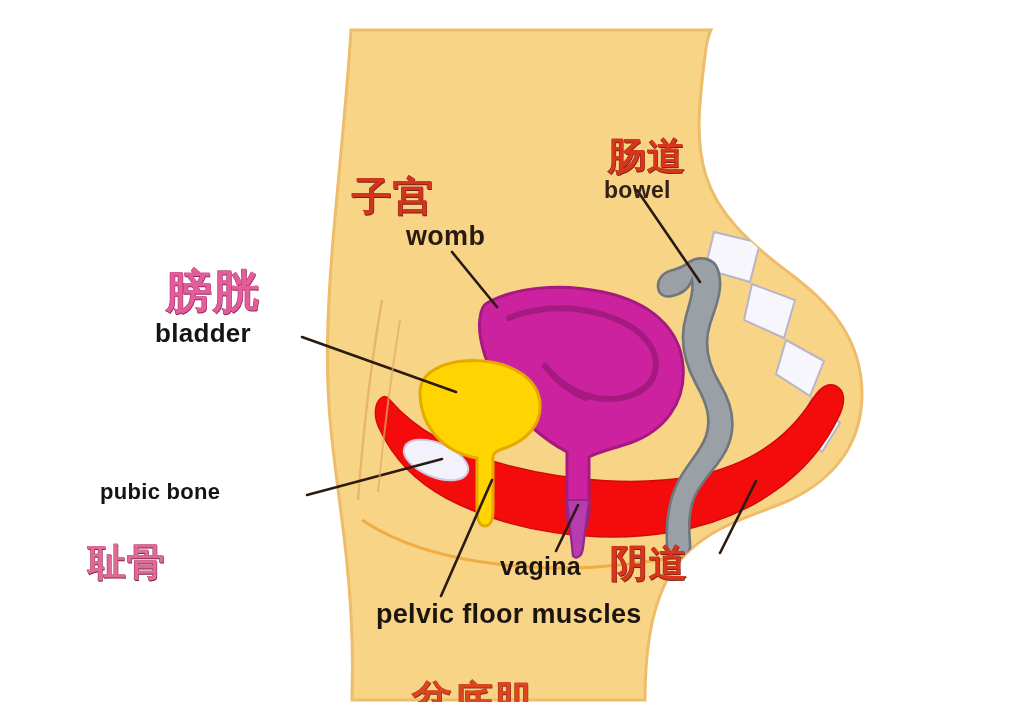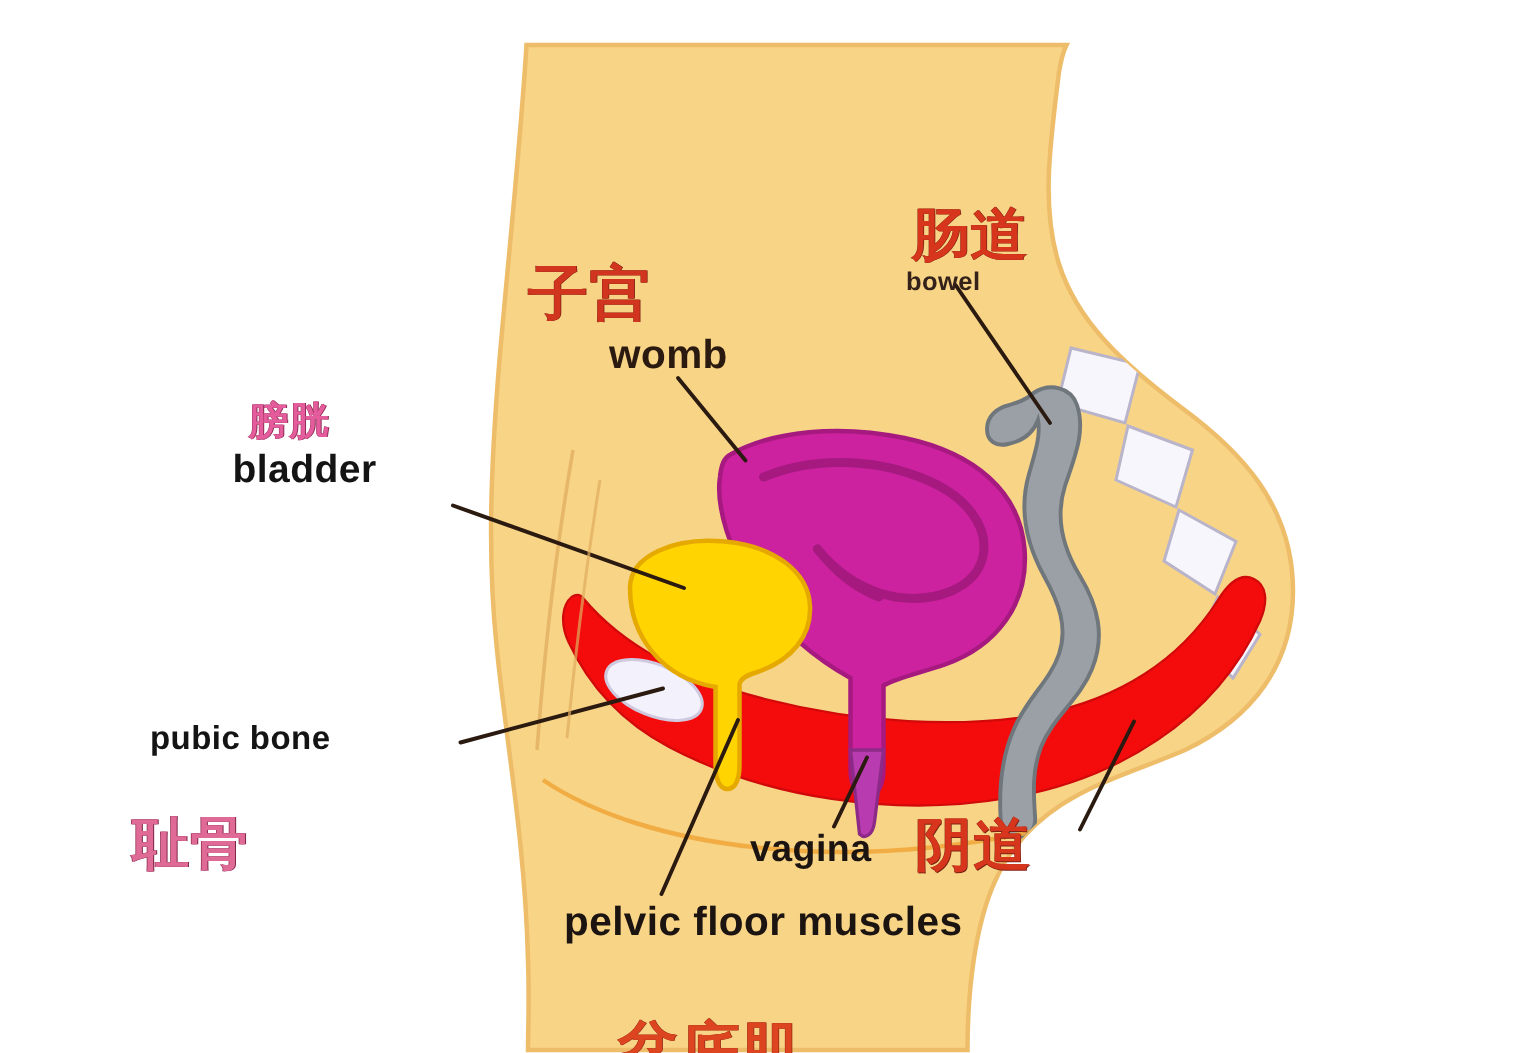--- a/index.html
+++ b/index.html
@@ -63,30 +63,30 @@
   }
 
   
   #lbl-bowel { left: 608px; top: 137px; text-align: left; }
   #lbl-bowel .cn {
     font-size: 38px;
     color: #d8351d;
     text-shadow: 0.5px 0.5px 0 #7d2314, -0.4px 0 0 #8d2a17;
   }
   #lbl-bowel .en {
-    font-size: 17px;
+    font-size: 23px;
     color: #33211a;
     margin-left: -4px;
     margin-top: 2px;
   }
 
   
   #lbl-bladder { left: 166px; top: 268px; text-align: left; }
   #lbl-bladder .cn {
-    font-size: 26px;
+    font-size: 46px;
     color: #e45c9c;
     text-shadow: 0.6px 0.6px 0 #8e2b55, -0.4px 0 0 #9c3160;
   }
   #lbl-bladder .en {
     font-size: 26px;
     color: #141414;
     margin-left: -11px;
     margin-top: 4px;
   }
 

